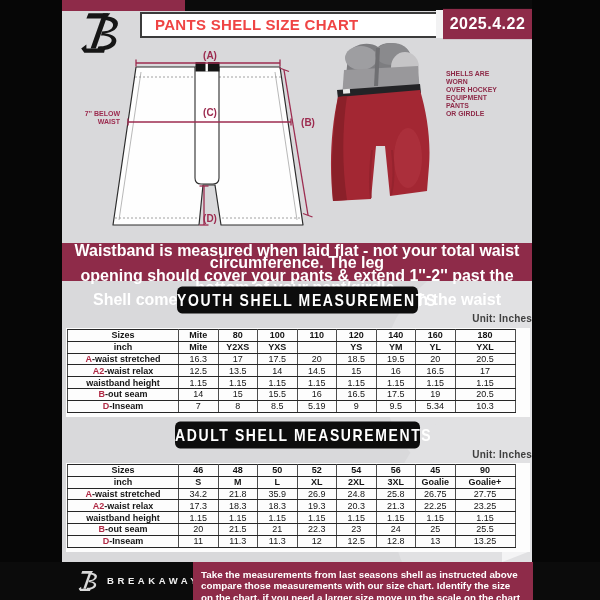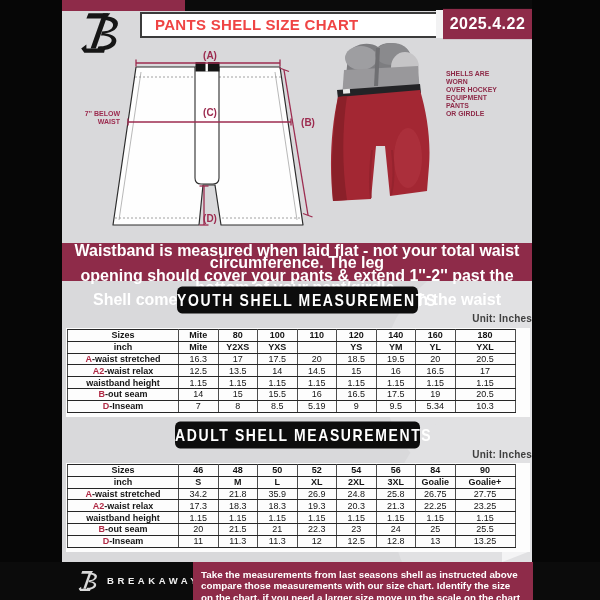--- a/index.html
+++ b/index.html
@@ -304,21 +304,21 @@
       </colgroup>
       <tbody>
           <tr class="hdr">
             <td class="lbl">Sizes</td>
             <td>46</td>
             <td>48</td>
             <td>50</td>
             <td>52</td>
             <td>54</td>
             <td>56</td>
-            <td>84</td>
+            <td>45</td>
             <td>90</td>
           </tr>
           <tr class="hdr">
             <td class="lbl">inch</td>
             <td>S</td>
             <td>M</td>
             <td>L</td>
             <td>XL</td>
             <td>2XL</td>
             <td>3XL</td>

